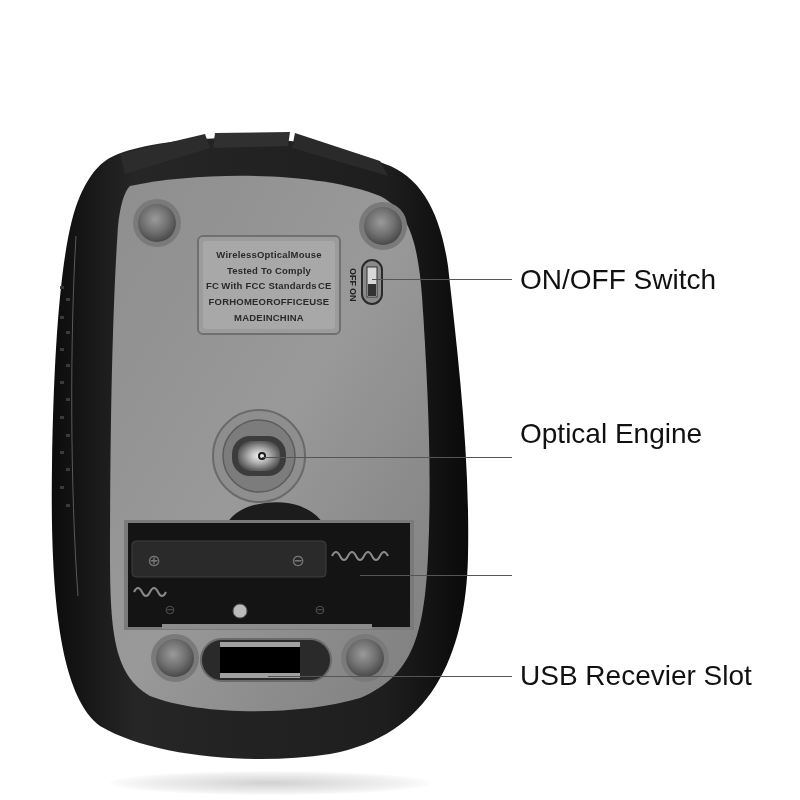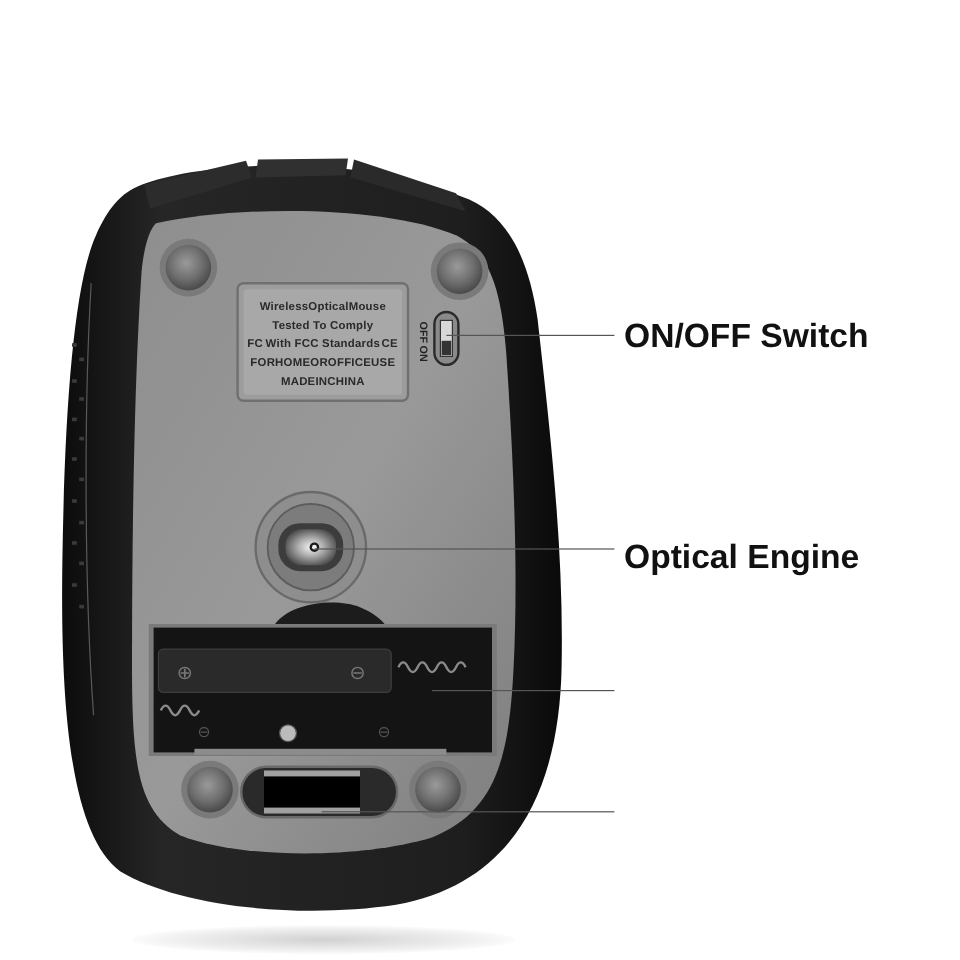--- a/index.html
+++ b/index.html
@@ -1,20 +1,20 @@
 <!DOCTYPE html>
 <html><head>
 <meta charset="utf-8">
 <style>
   html,body{margin:0;padding:0;background:#ffffff;}
   body{width:800px;height:800px;position:relative;overflow:hidden;font-family:"Liberation Sans",sans-serif;}
   .stage{position:absolute;left:0;top:0;width:800px;height:800px;margin-top:36px;}
   .shadow{position:absolute;left:110px;top:735px;width:320px;height:24px;border-radius:50%;
     background:radial-gradient(ellipse at center, rgba(0,0,0,0.18) 0%, rgba(0,0,0,0.06) 55%, rgba(0,0,0,0) 75%);}
-  .label{position:absolute;font-size:28px;color:#111;white-space:nowrap;line-height:1;font-weight:bold;}
+  .label{position:absolute;font-size:28px;color:#111;white-space:nowrap;line-height:1;}
   .leader{position:absolute;height:1px;background:#555;}
   .plate-text{font-family:"Liberation Sans",sans-serif;font-size:9.5px;fill:#2a2a2a;font-weight:bold;letter-spacing:0.2px;}
   .sw-text{font-family:"Liberation Sans",sans-serif;font-size:9px;fill:#222;font-weight:bold;}
 </style>
 </head>
 <body>
 
 <div class="stage">
 
   <div class="shadow"></div>
@@ -144,15 +144,16 @@
       <rect x="220" y="637" width="80" height="5" fill="#a0a0a0"></rect>
     </g>
   </svg>
 
   <div class="leader" style="left:372px;top:243px;width:140px;"></div>
   <div class="leader" style="left:262px;top:421px;width:250px;"></div>
   <div class="leader" style="left:360px;top:539px;width:152px;"></div>
   <div class="leader" style="left:268px;top:640px;width:244px;"></div>
 
   <div class="label" style="left:520px;top:230px;">ON/OFF Switch</div>
-  <div class="label" style="left:520px;top:414px;">Optical Engine</div>
+  <div class="label" style="left:520px;top:384px;">Optical Engine</div>
+  <div class="label" style="left:520px;top:626px;">USB Recevier Slot</div>
 
 </div>
 
 </body></html>

